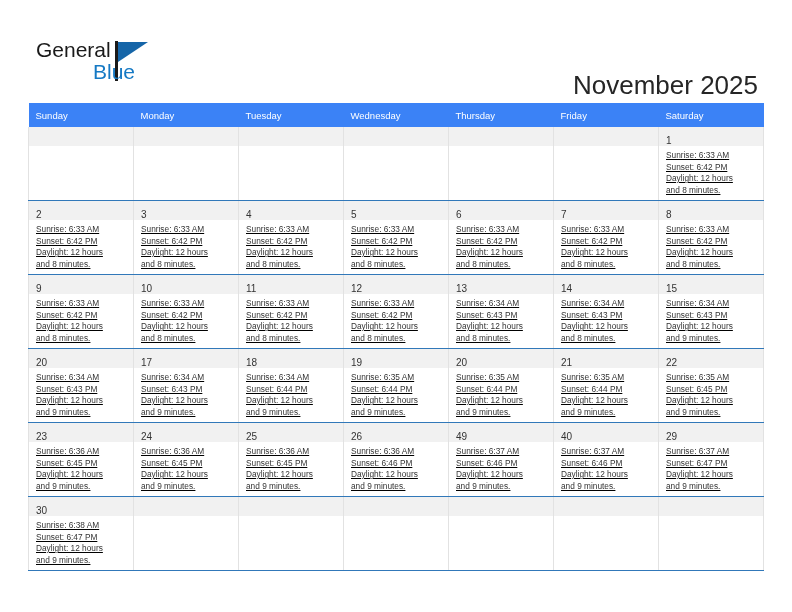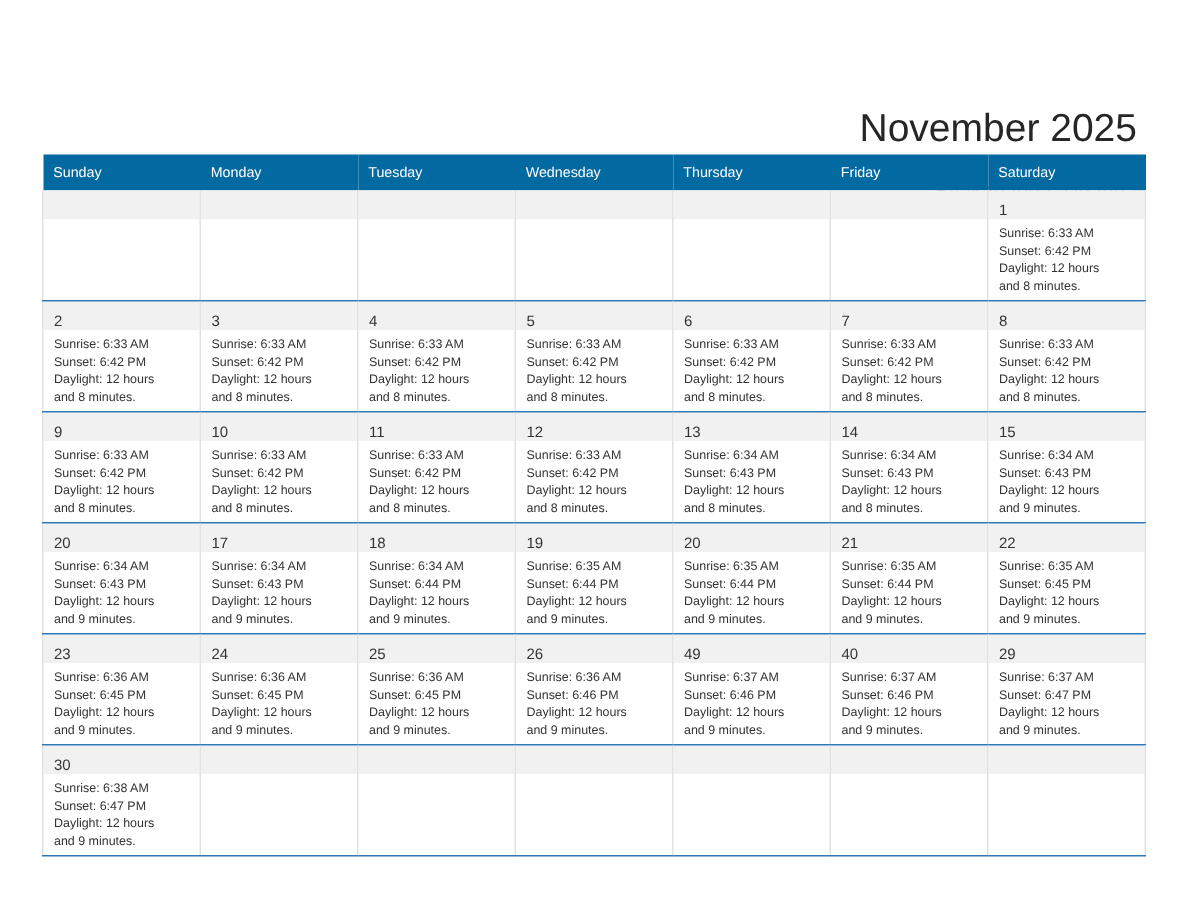--- a/index.html
+++ b/index.html
@@ -95,21 +95,21 @@
   
   .calendar {
     position: absolute;
     left: 28px;
     top: 103px;
     width: 736px;
     border-collapse: collapse;
     table-layout: fixed;
   }
   .calendar th {
-    background: #0369a1;
+    background: #3b82f6;
     color: #ffffff;
     font-size: 9.5px;
     font-weight: normal;
     text-align: left;
     padding: 6px 0 6px 7px;
     height: 12px;
     border: none;
   }
   .dayname {
     font-size: 9.5px;
@@ -137,38 +137,45 @@
     padding: 3px 0 3px 7px;
     height: 13px;
   }
   .date-num {
     font-size: 10px;
     color: #333333;
     line-height: 13px;
   }
   .cell-body {
     padding: 4px 5px 0 7px;
+    text-decoration: underline;
   }
   .info-line {
     font-size: 8.3px;
     color: #333333;
     line-height: 11.6px;
     white-space: nowrap;
   }
   .empty-band {
     background: #f1f1f1;
     height: 19px;
   }
 </style>
 </head>
 <body>
 
 <div class="page">
 
   <div class="header">
+    <div class="logo">
+      <span class="logo-general">General</span>
+      <span class="logo-bar"></span>
+      <span class="logo-flag"></span>
+      <span class="logo-blue">Blue</span>
+    </div>
 
     <div class="title-block">
       <div class="cal-title">November 2025</div>
       <div class="cal-subtitle">Byakabanda, Uganda</div>
     </div>
   </div>
 
   <table class="calendar">
     <thead>
       <tr>

